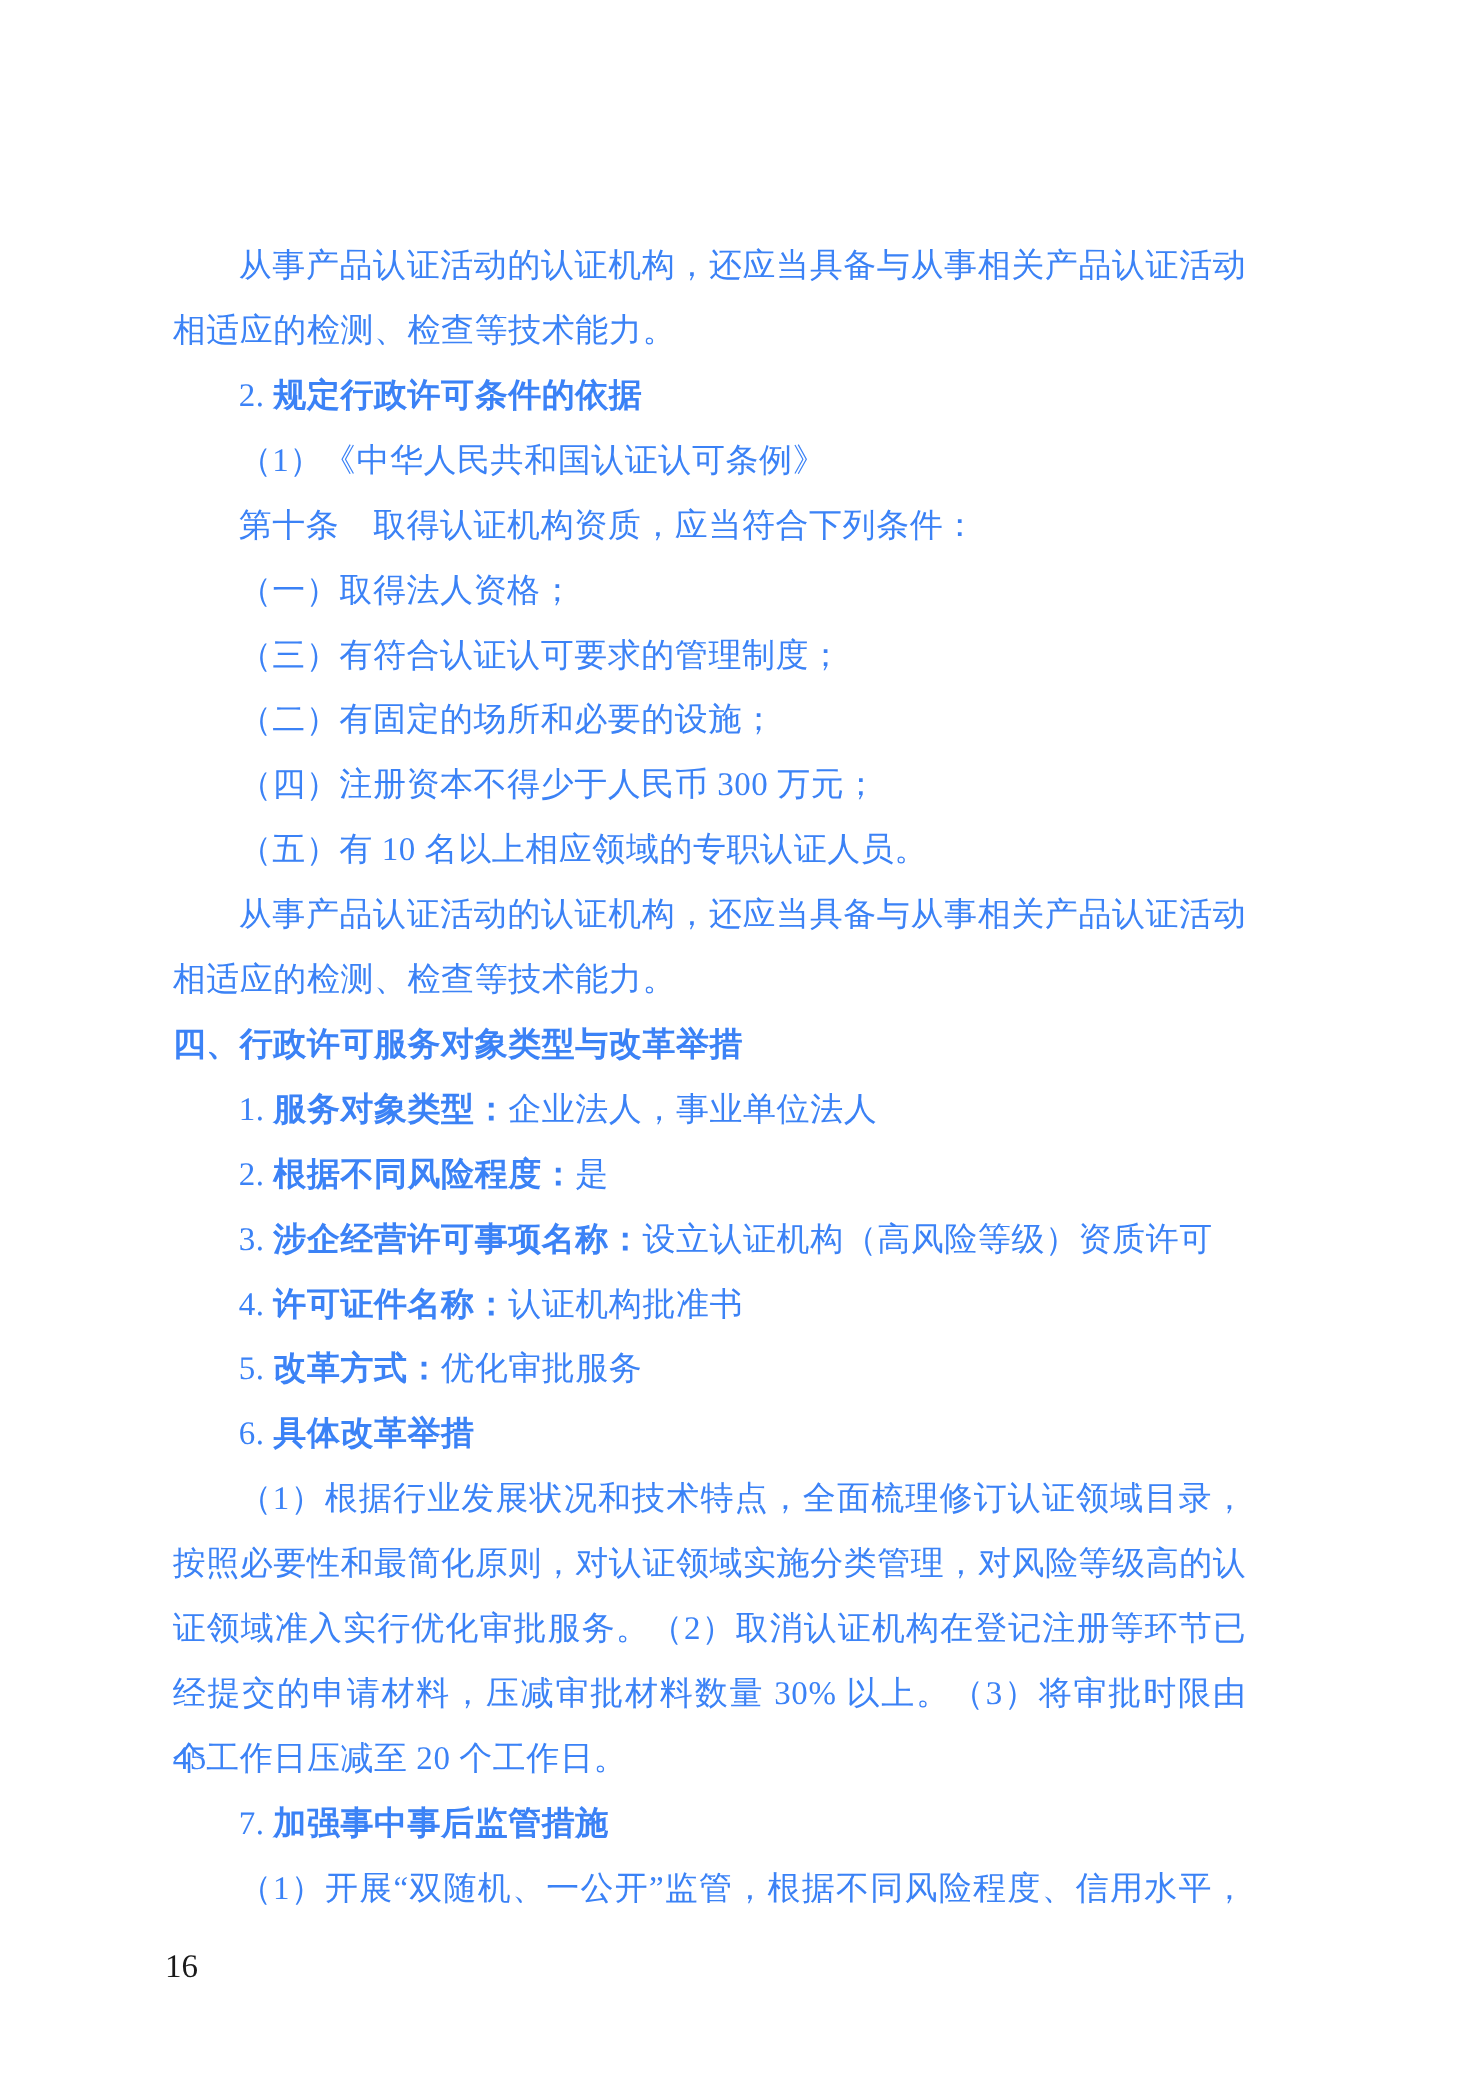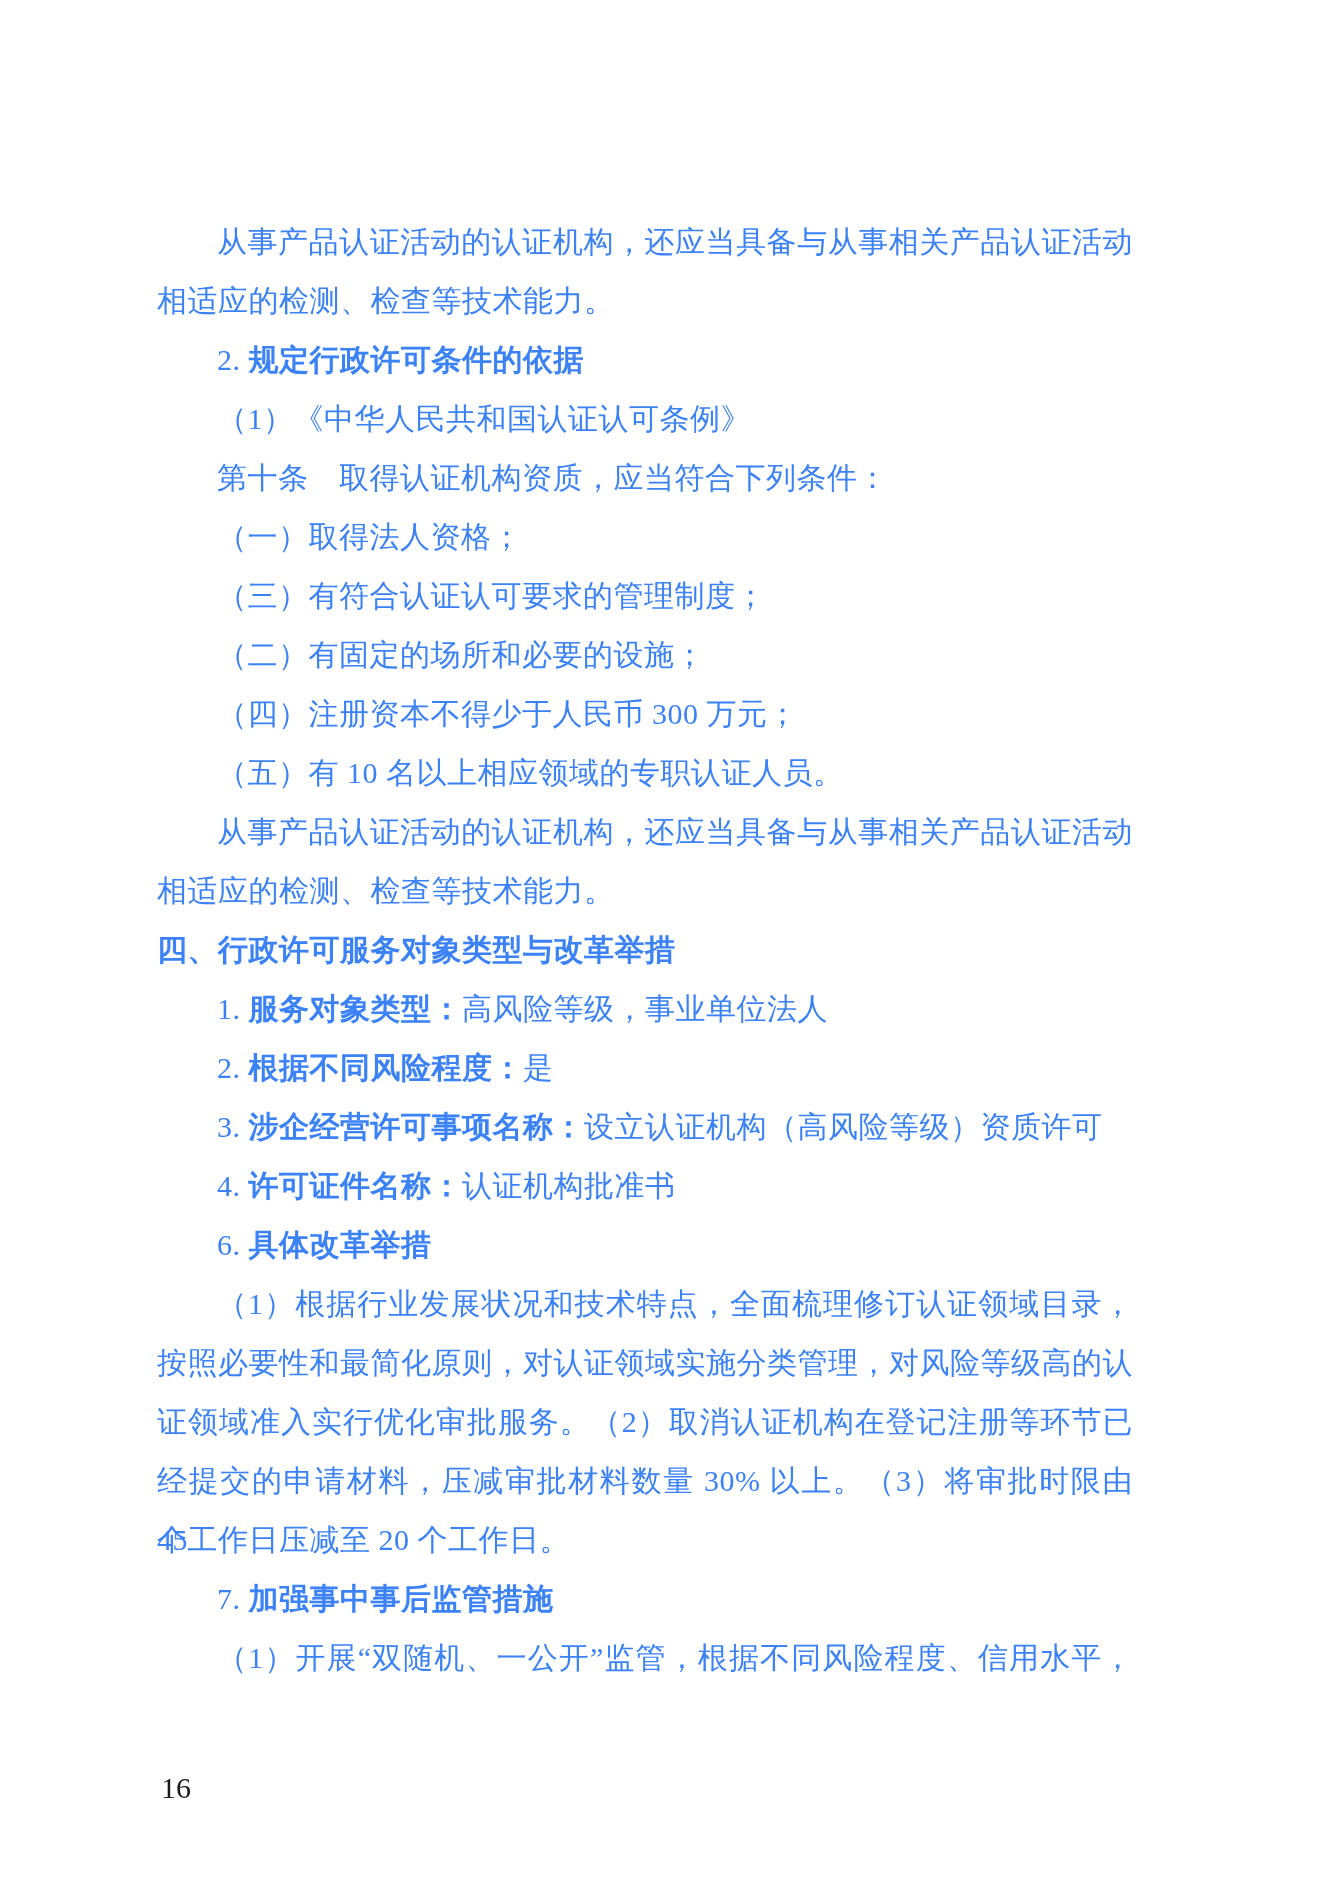--- a/index.html
+++ b/index.html
@@ -44,21 +44,21 @@
   .seg {
     font-family: "Liberation Serif", "DejaVu Serif", serif;
     font-weight: normal;
   }
   .seg-bold {
     font-family: Liberation Serif, serif;
     font-weight: 700;
   }
   .page-number {
     position: absolute;
-    left: 161px;
+    left: 150px;
     top: 1758px;
     height: 59px;
     line-height: 59px;
     font-size: 30px;
     color: #1a1a1a;
     font-family: "Liberation Serif", "DejaVu Serif", serif;
   }
 </style>
 </head>
 <body>
@@ -71,24 +71,25 @@
       <div class="tline ind"><span class="seg">（1）《中华人民共和国认证认可条例》</span></div>
       <div class="tline ind"><span class="seg">第十条　取得认证机构资质，应当符合下列条件：</span></div>
       <div class="tline ind"><span class="seg">（一）取得法人资格；</span></div>
       <div class="tline ind"><span class="seg">（三）有符合认证认可要求的管理制度；</span></div>
       <div class="tline ind"><span class="seg">（二）有固定的场所和必要的设施；</span></div>
       <div class="tline ind"><span class="seg">（四）注册资本不得少于人民币 300 万元；</span></div>
       <div class="tline ind"><span class="seg">（五）有 10 名以上相应领域的专职认证人员。</span></div>
       <div class="tline ind fill"><span class="seg">从事产品认证活动的认证机构，还应当具备与从事相关产品认证活动</span></div>
       <div class="tline"><span class="seg">相适应的检测、检查等技术能力。</span></div>
       <div class="tline"><span class="seg-bold">四、行政许可服务对象类型与改革举措</span></div>
-      <div class="tline ind"><span class="seg">1. </span><span class="seg-bold">服务对象类型：</span><span class="seg">高风险等级，事业单位法人</span></div>
+      <div class="tline ind"><span class="seg">1. </span><span class="seg-bold">服务对象类型：</span><span class="seg">企业法人，事业单位法人</span></div>
       <div class="tline ind"><span class="seg">2. </span><span class="seg-bold">根据不同风险程度：</span><span class="seg">是</span></div>
       <div class="tline ind"><span class="seg">3. </span><span class="seg-bold">涉企经营许可事项名称：</span><span class="seg">设立认证机构（高风险等级）资质许可</span></div>
       <div class="tline ind"><span class="seg">4. </span><span class="seg-bold">许可证件名称：</span><span class="seg">认证机构批准书</span></div>
+      <div class="tline ind"><span class="seg">5. </span><span class="seg-bold">改革方式：</span><span class="seg">优化审批服务</span></div>
       <div class="tline ind"><span class="seg">6. </span><span class="seg-bold">具体改革举措</span></div>
       <div class="tline ind fill"><span class="seg">（1）根据行业发展状况和技术特点，全面梳理修订认证领域目录，</span></div>
       <div class="tline fill"><span class="seg">按照必要性和最简化原则，对认证领域实施分类管理，对风险等级高的认</span></div>
       <div class="tline fill"><span class="seg">证领域准入实行优化审批服务。（2）取消认证机构在登记注册等环节已</span></div>
       <div class="tline fill"><span class="seg">经提交的申请材料，压减审批材料数量 30% 以上。（3）将审批时限由 45</span></div>
       <div class="tline"><span class="seg">个工作日压减至 20 个工作日。</span></div>
       <div class="tline ind"><span class="seg">7. </span><span class="seg-bold">加强事中事后监管措施</span></div>
       <div class="tline ind fill"><span class="seg">（1）开展“双随机、一公开”监管，根据不同风险程度、信用水平，</span></div>
     </div>
   <div class="page-number">16</div>

